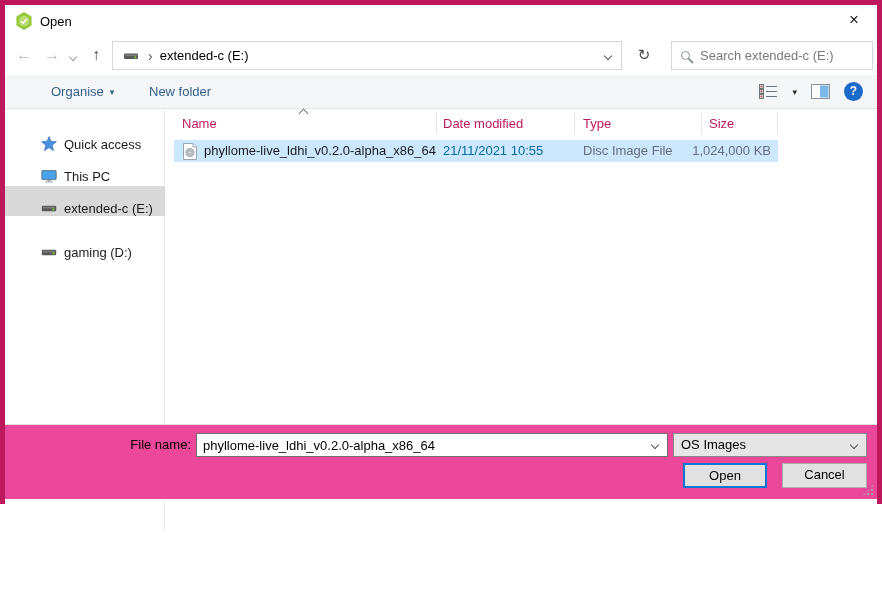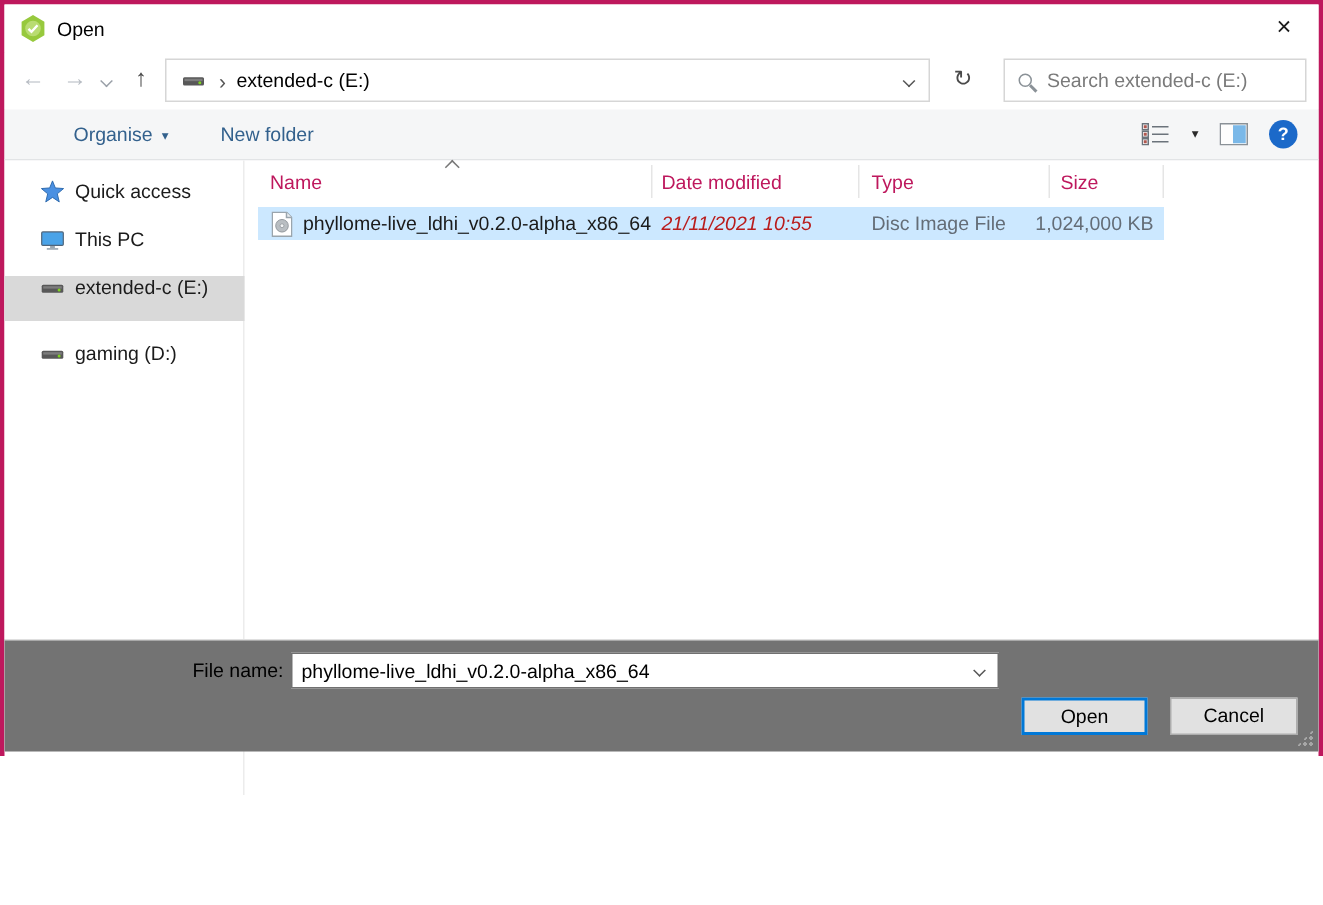--- a/index.html
+++ b/index.html
@@ -1,18 +1,18 @@
 <!DOCTYPE html>
 <html><head>
 <meta charset="utf-8">
 <style>
   * { box-sizing: border-box; margin: 0; padding: 0; }
   html, body { width: 882px; height: 603px; overflow: hidden; }
   body { font-family: "Liberation Sans", "DejaVu Sans", sans-serif; font-size: 13px; color: #1b1b1b; background: #fff; }
-  .window { position: relative; width: 882px; height: 504px; border: 3px solid #be185d; background: #fff; }
+  .window { position: relative; width: 882px; height: 504px; border: 5px solid #be185d; background: #fff; }
 
   
   .titlebar { position: absolute; top: 0; left: 0; right: 0; height: 32px; background: #fff; }
   .app-icon { position: absolute; left: 9px; top: 6px; width: 20px; height: 20px; }
   .title-text { position: absolute; left: 35px; top: 9px; font-size: 13px; color: #000; }
   .close-btn { position: absolute; right: 0; top: 0; width: 46px; height: 31px; text-align: center; line-height: 30px; font-size: 17px; color: #1b1b1b; cursor: default; }
 
   
   .navbar { position: absolute; top: 32px; left: 0; right: 0; height: 38px; background: #fff; }
   .nav-glyph { position: absolute; top: 0; height: 38px; line-height: 36px; text-align: center; font-size: 16px; }
@@ -40,41 +40,41 @@
   .tb-organise { left: 18px; margin-left: 28px; }
   .tb-newfolder { left: 112px; margin-left: 32px; }
   .caret-down { display: inline-block; margin-left: 6px; font-size: 9px; color: #33618d; vertical-align: 1px; }
   .tb-right { position: absolute; right: 14px; top: 0; height: 33px; display: flex; align-items: center; gap: 14px; }
   .views-caret { font-size: 9px; color: #2a2a2a; }
   .help-btn { width: 19px; height: 19px; border-radius: 50%; background: #1b69c9; color: #fff; text-align: center; line-height: 19px; font-size: 12px; font-weight: bold; }
 
   
   .main { position: absolute; top: 104px; left: 0; right: 0; height: 423px; background: #fff; }
   .sidebar { position: absolute; left: 0; top: 0; width: 160px; height: 100%; border-right: 1px solid #ececec; }
-  .side-item { position: absolute; left: 0; width: 160px; height: 30px; display: flex; align-items: flex-start; padding-left: 24px; }
+  .side-item { position: absolute; left: 0; width: 160px; height: 30px; display: flex; align-items: flex-end; padding-left: 36px; }
   .side-item .ic { width: 16px; height: 16px; margin-right: 7px; flex: none; }
   .side-item.selected { background: #d9d9d9; }
 
   .filelist { position: absolute; left: 161px; top: 0; right: 0; height: 100%; }
   .sort-chev { position: absolute; left: 134px; top: 1px; width: 7px; height: 7px; border-left: 1.4px solid #777; border-top: 1.4px solid #777; transform: rotate(45deg); }
   .lheader { position: absolute; top: 0; left: 0; right: 0; height: 28px; color: #be185d; }
   .lheader .hcell { position: absolute; top: 0; height: 28px; line-height: 30px; }
   .h-name { left: 16px; } .h-date { left: 277px; text-align: right; } .h-type { left: 417px; } .h-size { left: 543px; }
   .hsep { position: absolute; top: 3px; width: 1px; height: 22px; background: #e5e5e5; }
   .sep1 { left: 270px; } .sep2 { left: 408px; } .sep3 { left: 535px; } .sep4 { left: 611px; }
   .frow { position: absolute; left: 8px; top: 31px; width: 604px; height: 22px; background: #cce8ff; display: flex; align-items: center; }
   .frow .fic { margin-left: 9px; width: 14px; height: 17px; flex: none; }
   .fcell { position: absolute; line-height: 22px; }
   .f-name { left: 30px; color: #1b1b1b; }
-  .f-date { left: 269px; color: #b91c1c; font-style: italic; }
+  .f-date { left: 269px; color: #0369a1; }
   .f-type { left: 409px; color: #646d77; }
   .f-size { left: 487px; width: 110px; text-align: right; color: #646d77; }
 
   
-  .footer { position: absolute; left: 0; right: 0; bottom: 0; height: 75px; background: #737373; border-top: 1px solid #dfdfdf; }
+  .footer { position: absolute; left: 0; right: 0; bottom: 0; height: 75px; background: #ec4899; border-top: 1px solid #dfdfdf; }
   .fn-label { position: absolute; left: 0; top: 12px; width: 186px; text-align: right; color: #000; }
   .fn-input-wrap { position: absolute; left: 191px; top: 8px; width: 472px; height: 24px; border: 1px solid #707070; background: #fff; }
   .fn-input { width: 100%; height: 100%; border: 0; outline: 0; font: inherit; padding: 0 24px 0 6px; color: #000; background: transparent; }
   .fn-chev { position: absolute; right: 9px; top: 8px; }
   .ftype-select { position: absolute; left: 668px; top: 8px; width: 194px; height: 24px; border: 1px solid #8a8a8a; background: #e6e6e6; line-height: 22px; padding-left: 7px; color: #000; }
   .ftype-chev { position: absolute; right: 9px; top: 8px; }
   .btn { position: absolute; top: 38px; height: 25px; background: #e1e1e1; text-align: center; line-height: 22px; color: #000; }
   .btn-open { left: 678px; width: 84px; border: 2px solid #0078d7; }
   .btn-cancel { left: 777px; width: 85px; border: 1px solid #adadad; }
   .grip { position: absolute; right: 3px; bottom: 3px; width: 12px; height: 12px;
@@ -213,18 +213,22 @@
       </div>
     </div>
   </div>
 
   <div class="footer">
     <div class="fn-label">File name:</div>
     <div class="fn-input-wrap">
       <input class="fn-input" value="phyllome-live_ldhi_v0.2.0-alpha_x86_64" style="">
       <span class="fn-chev chev dark"></span>
     </div>
+    <div class="ftype-select">
+      <span>OS Images</span>
+      <span class="ftype-chev chev dark"></span>
+    </div>
     <div class="btn btn-open">Open</div>
     <div class="btn btn-cancel">Cancel</div>
     <div class="grip"></div>
   </div>
 
 </div>
 
 </body></html>

